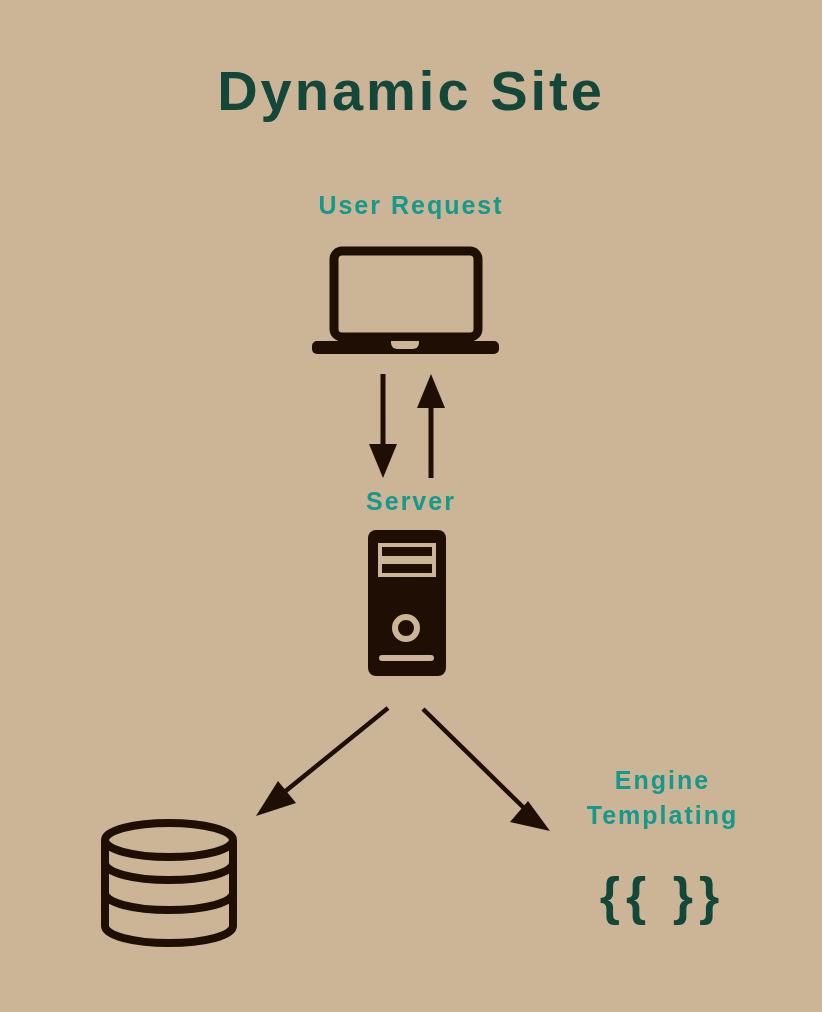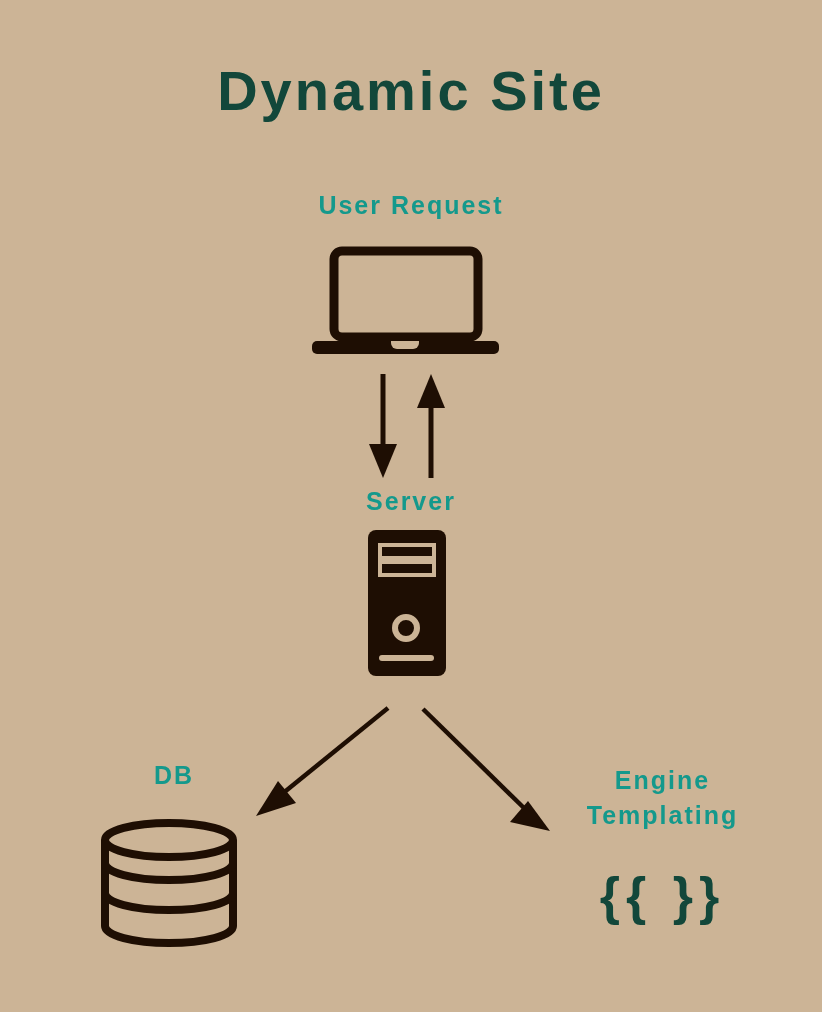--- a/index.html
+++ b/index.html
@@ -100,21 +100,20 @@
         <line class="stroke-dark" x1="148" y1="10" x2="42" y2="96" stroke-width="4.5"></line>
         <path class="head" d="M16 118 L38 83 L56 105 Z"></path>
       </g>
       <g>
         <line class="stroke-dark" x1="183" y1="11" x2="284" y2="110" stroke-width="4.5"></line>
         <path class="head" d="M310 133 L270 124 L288 103 Z"></path>
       </g>
     </svg>
   </div>
 
-  <div class="node-label label-db">DB</div>
 
   <div class="icon-wrap wrap-db">
     <svg width="146" height="140" viewBox="0 0 146 140">
       <ellipse class="stroke-dark" cx="71" cy="25" rx="64" ry="17" stroke-width="8"></ellipse>
       <path class="stroke-dark" stroke-width="8" d="M7 25 V111 M135 25 V111"></path>
       <path class="stroke-dark" stroke-width="8" d="M7 48 A64 17 0 0 0 135 48"></path>
       <path class="stroke-dark" stroke-width="8" d="M7 78 A64 17 0 0 0 135 78"></path>
       <path class="stroke-dark" stroke-width="8" d="M7 111 A64 17 0 0 0 135 111"></path>
     </svg>
   </div>

